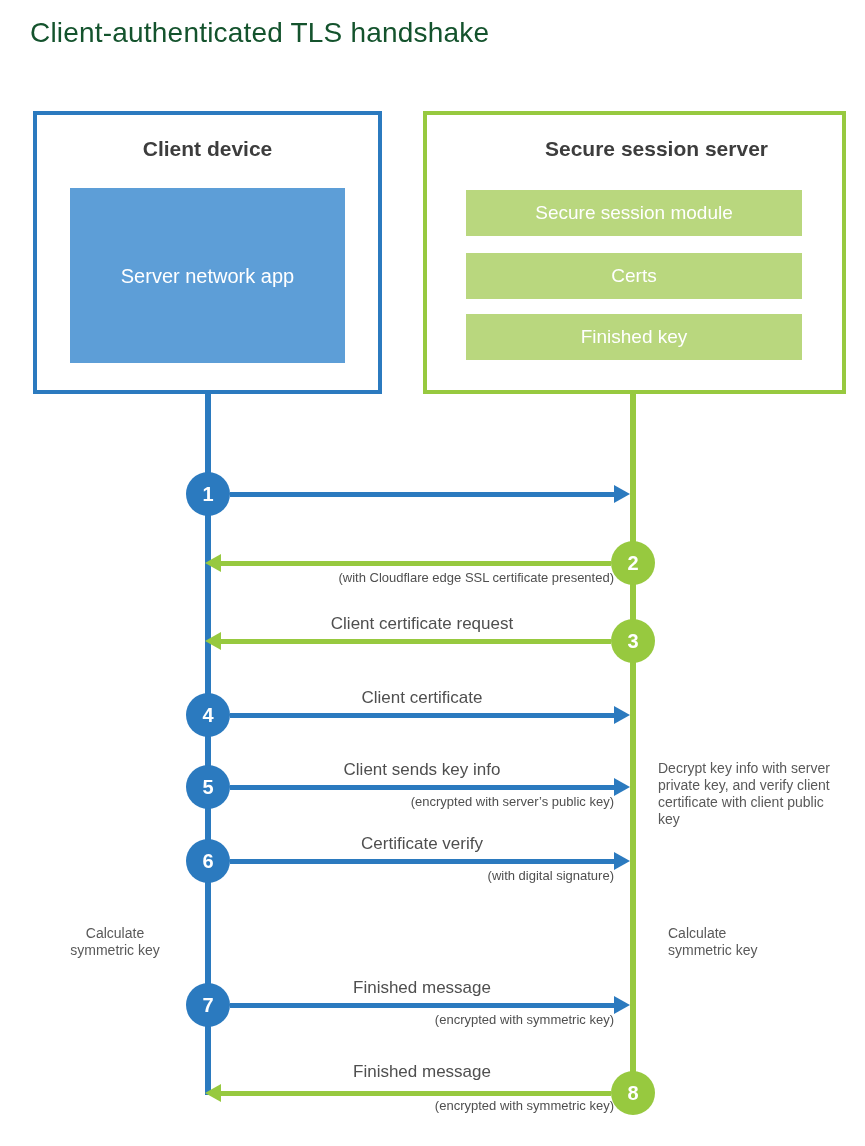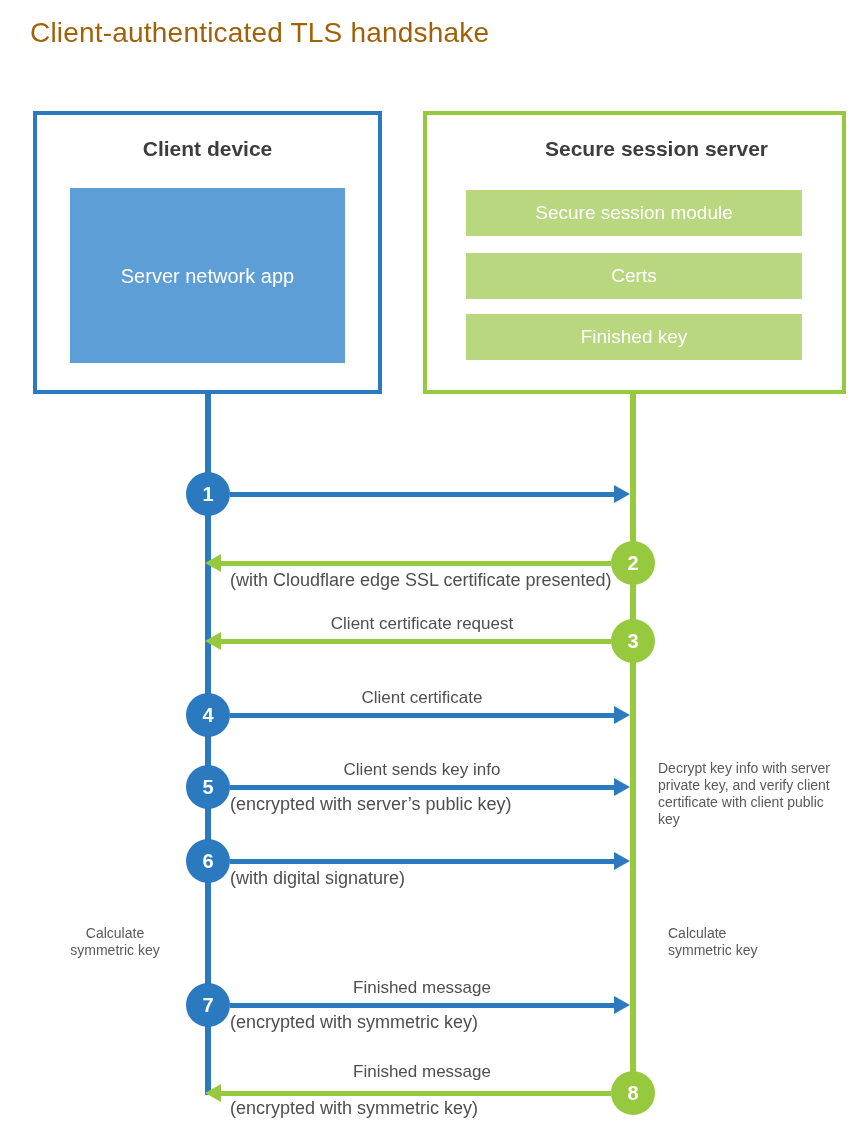--- a/index.html
+++ b/index.html
@@ -8,21 +8,21 @@
     --green:#97c93f;
     --green_fill:#b9d77e;
     --text:#4f4f4f;
     --dark:#3d3d3d;
   }
   html,body{margin:0;padding:0;background:#ffffff;}
   body{font-family:"Liberation Sans","DejaVu Sans",sans-serif;}
   .canvas{position:relative;width:865px;height:1146px;background:#fff;overflow:hidden;}
   .abs{position:absolute;}
 
-  .page-title{left:30px;top:17px;font-size:28px;font-weight:300;color:#a16207;letter-spacing:0.2px;}
+  .page-title{left:30px;top:17px;font-size:28px;font-weight:300;color:#14532d;letter-spacing:0.2px;}
 
   .entity-box{box-sizing:border-box;border-style:solid;border-width:4px;background:#fff;}
   .client-box{left:33px;top:111px;width:349px;height:283px;border-color:var(--blue);}
   .server-box{left:423px;top:111px;width:423px;height:283px;border-color:var(--green);}
   .entity-title{font-size:21px;font-weight:700;color:var(--dark);text-align:center;}
   .client-title{left:33px;top:137px;width:349px;}
   .server-title{left:423px;top:137px;width:467px;}
 
   .client-app{left:70px;top:188px;width:275px;height:175px;background:var(--blue_fill);
     display:flex;align-items:center;justify-content:center;text-align:center;}
@@ -42,21 +42,21 @@
   .ahead{width:0;height:0;border-top:9px solid transparent;border-bottom:9px solid transparent;}
   .ahead.right.blue{border-left:16px solid var(--blue);}
   .ahead.left.green{border-right:16px solid var(--green);}
 
   .badge{width:44px;height:44px;border-radius:50%;color:#fff;font-size:20px;font-weight:700;
     display:flex;align-items:center;justify-content:center;}
   .badge.blue{background:var(--blue);}
   .badge.green{background:var(--green);}
 
   .msg-label{left:230px;width:384px;text-align:center;font-size:17px;color:var(--text);}
-  .msg-sub{left:230px;width:384px;text-align:left;font-size:18px;color:var(--text);}
+  .msg-sub{left:230px;width:384px;text-align:right;font-size:13px;color:var(--text);}
 
   .side-note{font-size:14px;color:#595959;line-height:17px;}
   .calc-left{left:55px;top:925px;width:120px;text-align:center;}
   .calc-right{left:668px;top:925px;width:120px;text-align:left;}
   .decrypt-note{left:658px;top:760px;width:182px;}
 </style>
 </head>
 <body>
 
 <div class="canvas">
@@ -96,20 +96,21 @@
   <div class="abs hline blue" style="left:230px;top:713px;width:384px"></div>
   <div class="abs ahead right blue" style="left:614px;top:706px"></div>
   <div class="abs badge blue" style="left:186px;top:693px">4</div>
 
   <div class="abs msg-label" style="top:760px">Client sends key info</div>
   <div class="abs hline blue" style="left:230px;top:785px;width:384px"></div>
   <div class="abs ahead right blue" style="left:614px;top:778px"></div>
   <div class="abs msg-sub" style="top:794px">(encrypted with server’s public key)</div>
   <div class="abs badge blue" style="left:186px;top:765px">5</div>
 
+  <div class="abs msg-label" style="top:834px">Certificate verify</div>
   <div class="abs hline blue" style="left:230px;top:859px;width:384px"></div>
   <div class="abs ahead right blue" style="left:614px;top:852px"></div>
   <div class="abs msg-sub" style="top:868px">(with digital signature)</div>
   <div class="abs badge blue" style="left:186px;top:839px">6</div>
 
   <div class="abs side-note decrypt-note">Decrypt key info with server private key, and verify client certificate with client public key</div>
   <div class="abs side-note calc-left">Calculate symmetric key</div>
   <div class="abs side-note calc-right">Calculate symmetric key</div>
 
   <div class="abs msg-label" style="top:978px">Finished message</div>

